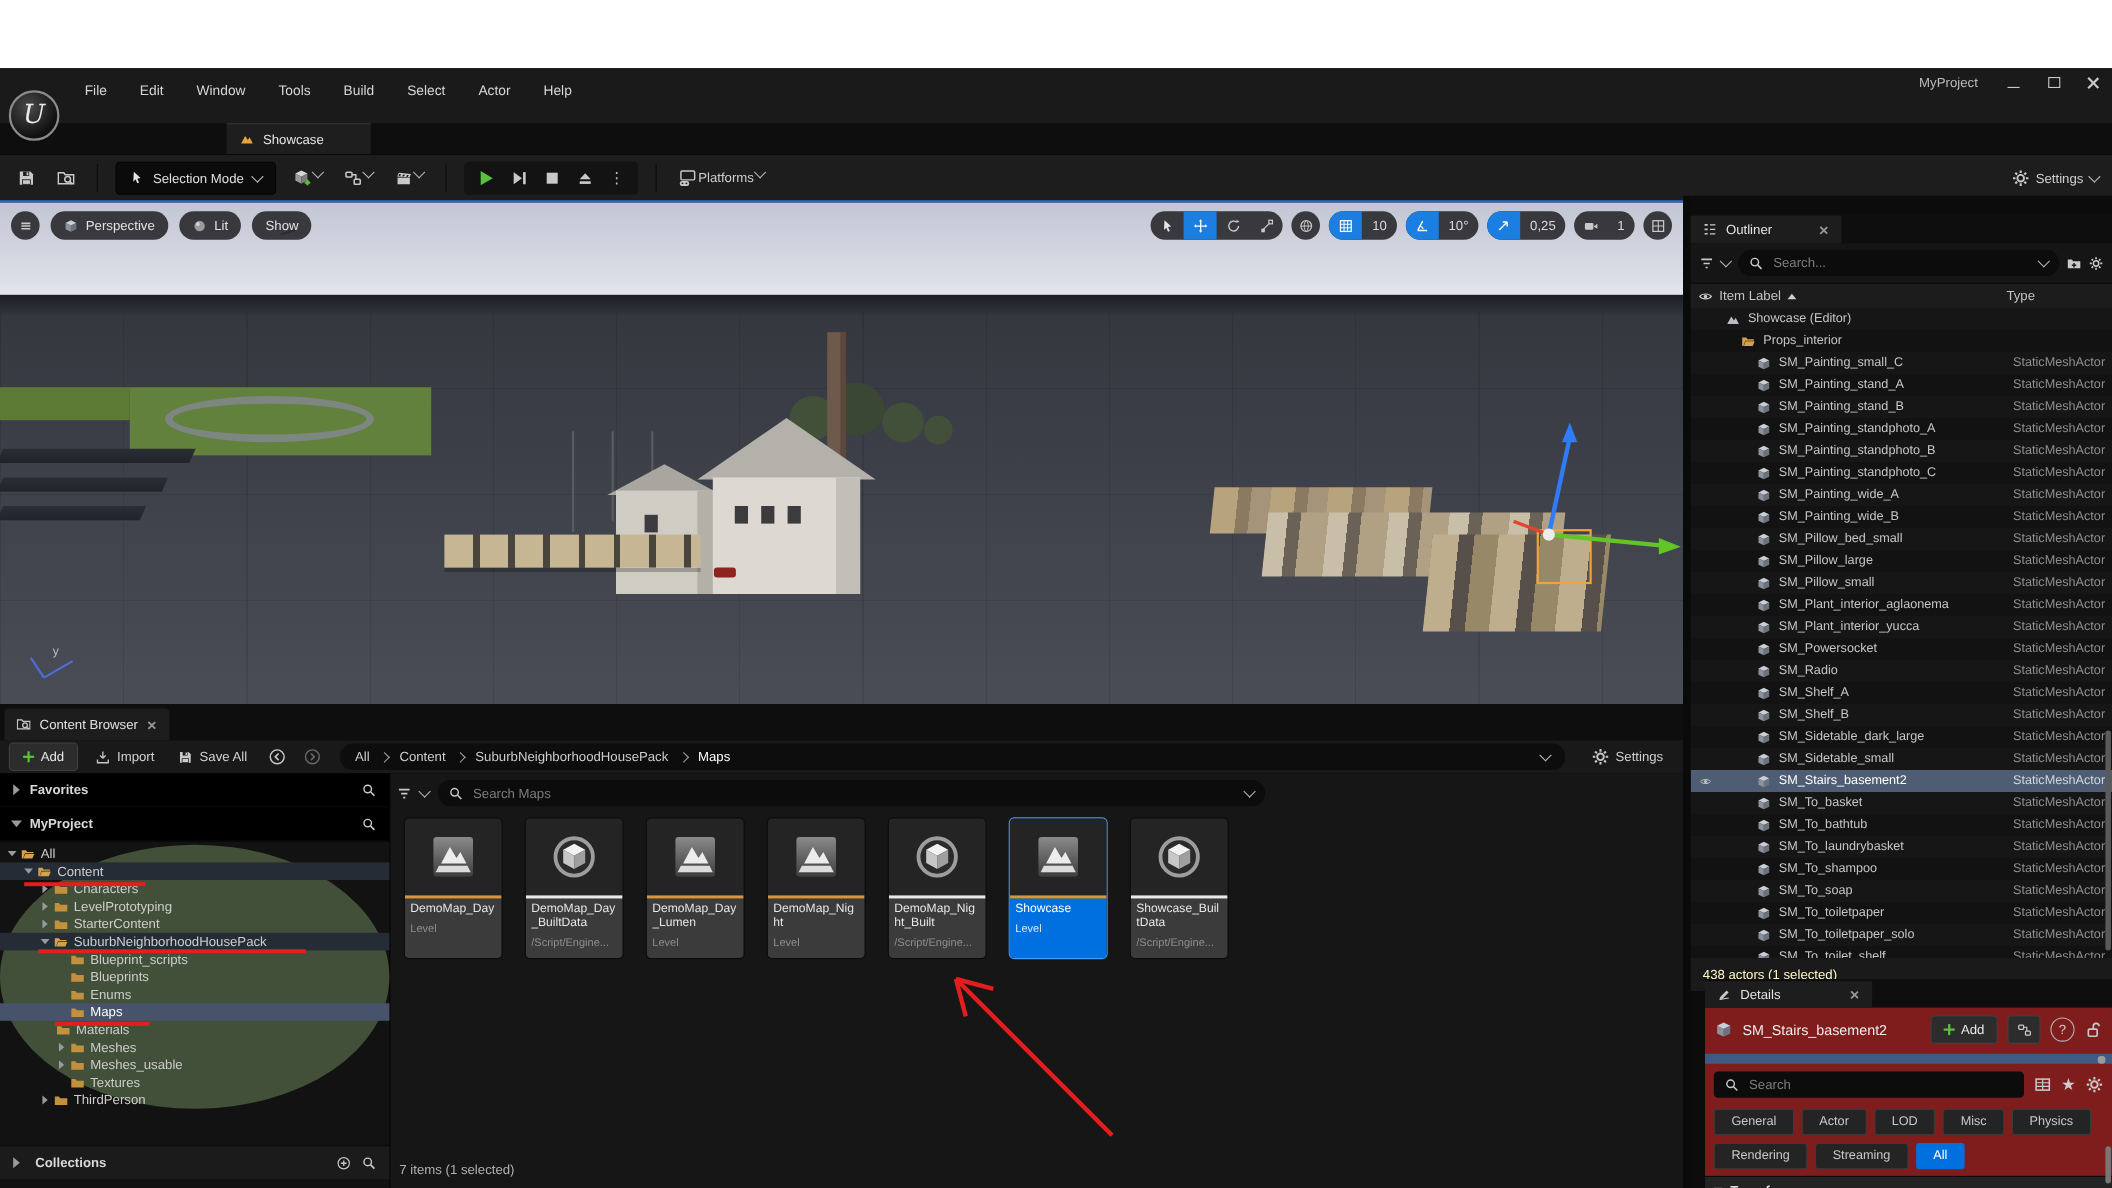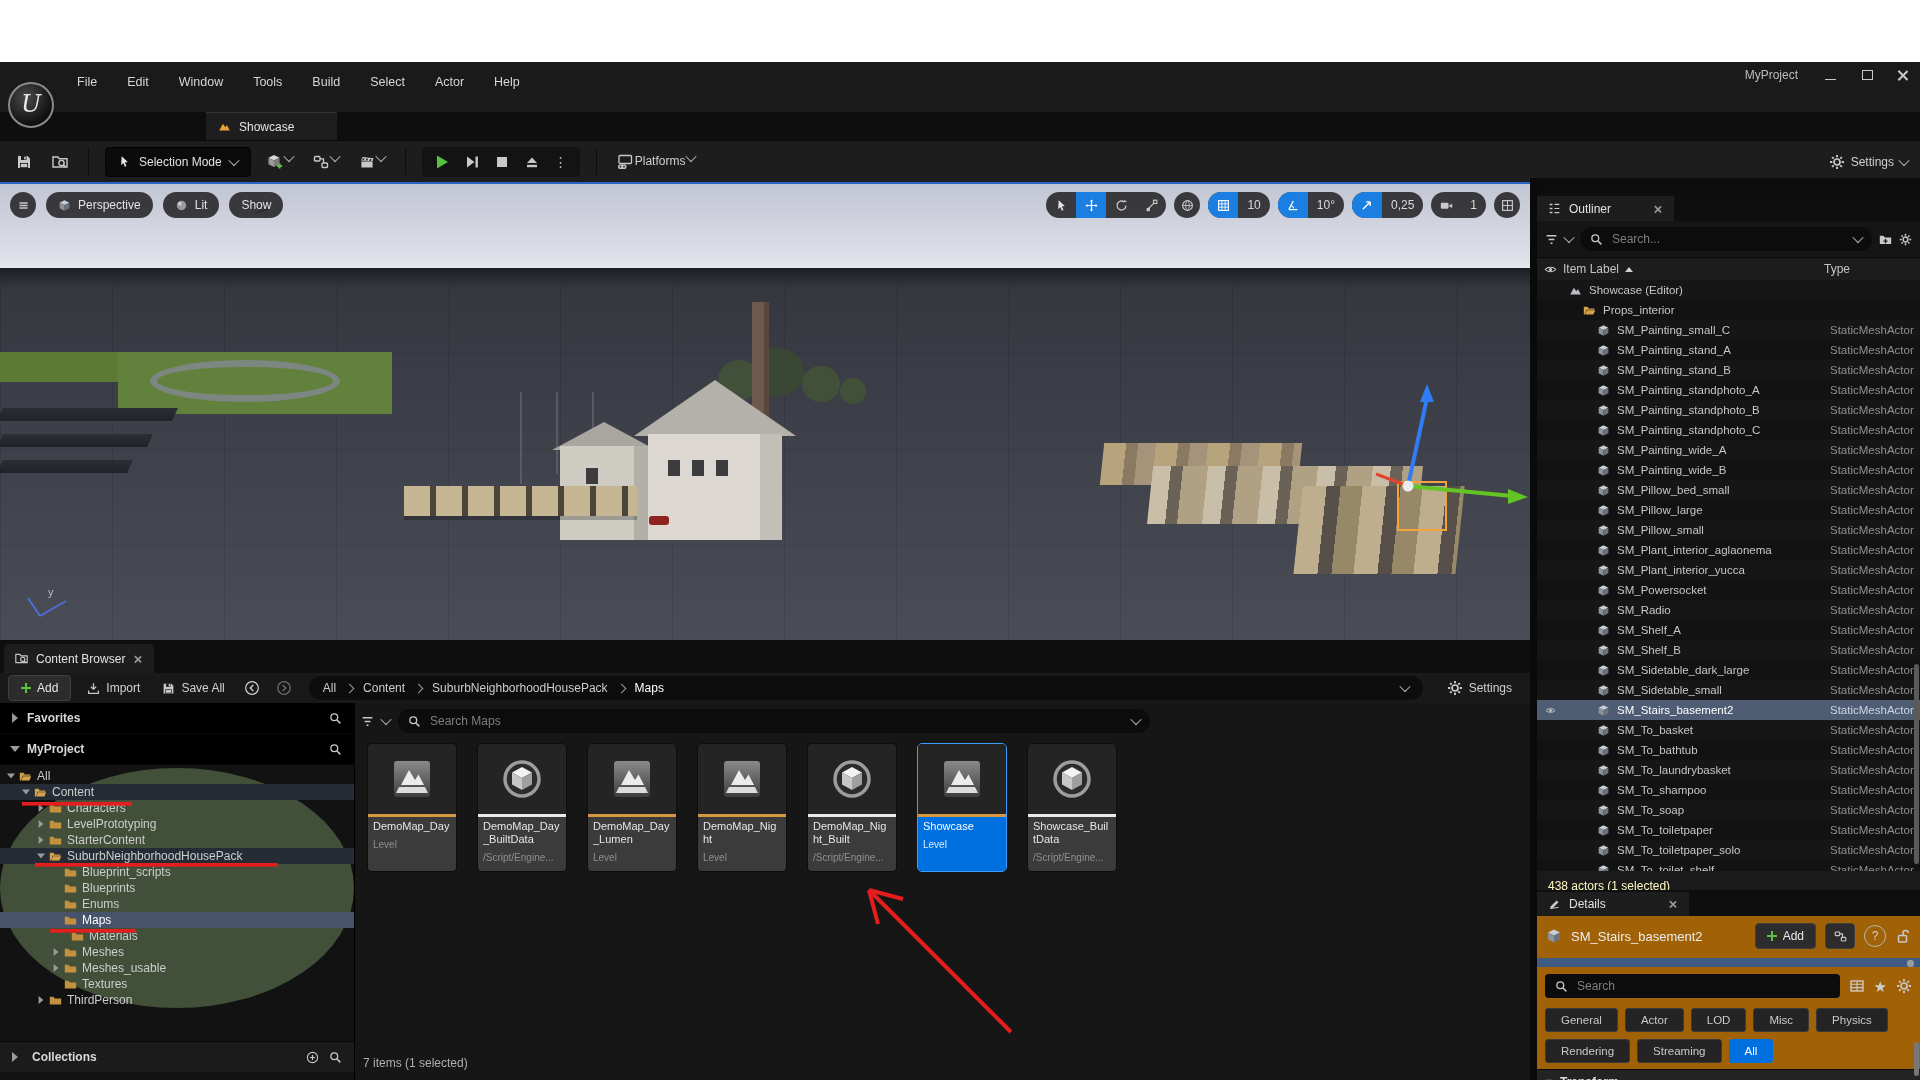--- a/index.html
+++ b/index.html
@@ -167,21 +167,21 @@
   .orow:nth-child(even){background:#121212}
   .orow.selected{background:#4e5d73;color:#fff}
   .orow .eyeslot{width:26px;display:flex;justify-content:center;flex:none}
   .orow .oind{flex:none}
   .orow .oicon{flex:none;margin-right:7px;display:flex}
   .orow .olabel{flex:1;white-space:nowrap;overflow:hidden}
   .orow .otype{width:90px;flex:none;white-space:nowrap;overflow:hidden;color:#8e8e8e}
   .orow.selected .otype{color:#cdd6e2}
   .o-scroll{position:absolute;right:1px;top:470px;width:5px;height:200px;background:#5a5a5a;border-radius:3px}
   .o-footer{position:absolute;left:0;right:0;bottom:0;height:30px;background:#1a1a1a;display:flex;align-items:center;padding:0 11px;color:#fef9c3}
-  .details{position:absolute;left:0;bottom:0;right:0;height:190px;background:#a16207;overflow:hidden}
+  .details{position:absolute;left:13px;bottom:0;right:0;height:190px;background:#7f1d1d;overflow:hidden}
   .d-tabs{position:relative;height:26px;background:#0e0e0e}
   .d-tab{position:absolute;left:0;top:2px;height:24px;background:#1d1d1d;display:flex;align-items:center;gap:8px;padding:0 11px;color:#e2e2e2}
   .d-head{height:40px;display:flex;align-items:center;gap:9px;padding:0 9px}
   .d-name{color:#ececec;font-size:13px;flex:1;white-space:nowrap;overflow:hidden}
   .d-add{height:24px;background:#2c2c2c;border:1px solid #404040;border-radius:4px;display:flex;align-items:center;gap:6px;padding:0 11px;color:#e8e8e8}
   .plus{position:relative;width:10px;height:10px;display:inline-block}
   .plus::before,.plus::after{content:"";position:absolute;background:#5fc23d}
   .plus::before{left:4px;top:0;width:2px;height:10px}
   .plus::after{left:0;top:4px;width:10px;height:2px}
   .sqbtn{width:28px;height:24px;background:#2c2c2c;border:1px solid #404040;border-radius:4px;display:flex;align-items:center;justify-content:center}
@@ -756,21 +756,21 @@
               </svg>
     <span>Enums</span>
   </div>
             <div class="trow sel" style="padding-left: 53px;">
     <span class="caret hide"></span>
     <svg class="ic sm folder-ic">
                 <use href="#s-folder"></use>
               </svg>
     <span>Maps</span>
   </div>
-            <div class="trow" style="padding-left: 40px; margin-left: 20px;">
+            <div class="trow" style="padding-left: 40px;">
     <span class="caret hide"></span>
     <svg class="ic sm folder-ic">
                 <use href="#s-folder"></use>
               </svg>
     <span>Materials</span>
   </div>
             <div class="trow" style="padding-left: 53px;">
     <span class="caret"></span>
     <svg class="ic sm folder-ic">
                 <use href="#s-folder"></use>

